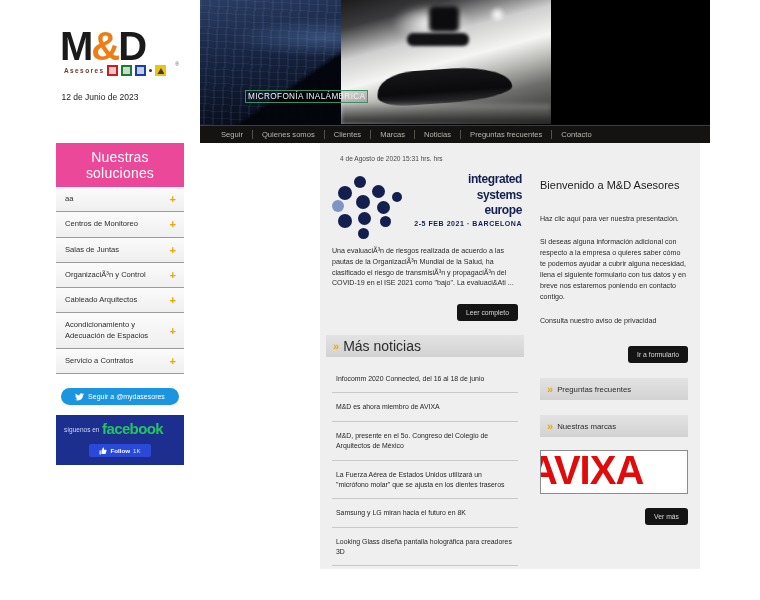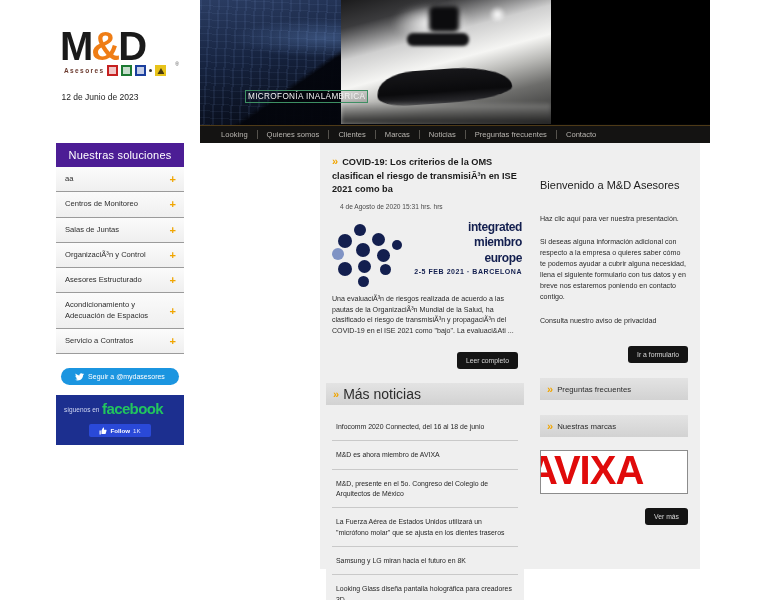--- a/index.html
+++ b/index.html
@@ -68,21 +68,21 @@
          background:#141312; border-top:1px solid #4e3a17; display:flex; align-items:center;
          padding-left:12px; }
   .nav-item { font-size:7.6px; color:#b8b5b0; padding:0 9px; white-space:nowrap; cursor:pointer; }
   .nav-sep { width:1px; height:9px; background:#55524d; }
 
   
   #content { position:absolute; left:320px; top:143px; width:380px; height:426px; background:#efefef; }
   #left-col { position:absolute; left:56px; top:143px; width:128px; }
 
   
-  #solutions-head { background:#4c1d95; color:#ffffff; font-size:11px; text-align:center;
+  #solutions-head { background:#ec4899; color:#ffffff; font-size:14px; text-align:center;
                     padding:6px 0; letter-spacing:.2px; }
   .sol-item { background:linear-gradient(180deg,#fbfbfb,#efefef); border-bottom:1px solid #9b9b9b;
               font-size:7.6px; color:#2d2d2d; padding:7px 18px 7px 9px; position:relative;
               min-height:24px; display:flex; align-items:center; cursor:pointer; line-height:1.35; }
   .sol-item .plus { position:absolute; right:8px; top:50%; transform:translateY(-50%);
                     color:#f0a500; font-size:11px; font-weight:bold; line-height:1; }
 
   #twitter-btn { margin:14px auto 0; width:118px; height:17px; background:#1b95e0; border-radius:9px;
                  display:flex; align-items:center; justify-content:center; gap:4px; cursor:pointer; }
   #twitter-btn .tw-label { font-size:7px; color:#fff; }
@@ -178,21 +178,21 @@
         <div class="bp-dark2"></div>
         <div class="bp-light"></div>
         <div class="bp-mic"></div>
         <div class="bp-sheen"></div>
       </div>
       <div id="banner-right"></div>
       <div id="banner-caption">MICROFONÍA INALÁMBRICA</div>
     </div>
 
     <div id="nav">
-      <span class="nav-item">Looking</span>
+      <span class="nav-item">Seguir</span>
       <span class="nav-sep"></span>
       <span class="nav-item">Quienes somos</span>
       <span class="nav-sep"></span>
       <span class="nav-item">Clientes</span>
       <span class="nav-sep"></span>
       <span class="nav-item">Marcas</span>
       <span class="nav-sep"></span>
       <span class="nav-item">Noticias</span>
       <span class="nav-sep"></span>
       <span class="nav-item">Preguntas frecuentes</span>
@@ -216,21 +216,21 @@
     </div>
     <div class="sol-item">
       <span>Salas de Juntas</span>
       <span class="plus">+</span>
     </div>
     <div class="sol-item">
       <span>OrganizaciÃ³n y Control</span>
       <span class="plus">+</span>
     </div>
     <div class="sol-item">
-      <span>Asesores Estructurado</span>
+      <span>Cableado Arquitectos</span>
       <span class="plus">+</span>
     </div>
     <div class="sol-item">
       <span>Acondicionamiento y Adecuación de Espacios</span>
       <span class="plus">+</span>
     </div>
     <div class="sol-item">
       <span>Servicio a Contratos</span>
       <span class="plus">+</span>
     </div>
@@ -250,42 +250,39 @@
           <path fill="#ffffff" d="M1 7h2.5v8H1zM5 7.2l3-5.6c.5-.9 2-.6 2 .6v3.3h3.6c1 0 1.7.9 1.4 1.8l-1.6 5.6c-.2.7-.8 1.1-1.5 1.1H5z"></path>
         </svg>
         <span class="fb-lbl">Follow</span>
         <span class="fb-count">1K</span>
       </div>
     </div>
   </div>
 
   <div id="mid-col">
 
-    <div id="news-title">
-      <span class="arrow-dbl">»</span><span>COVID-19: Los criterios de la OMS clasifican el riesgo de transmisiÃ³n en ISE 2021 como ba</span>
-    </div>
     <div id="news-date">4 de Agosto de 2020 15:31 hrs. hrs</div>
 
     <div id="ise-logo">
       <div id="ise-dots">
         <span style="left:22px;top:0;width:12px;height:12px;"></span>
         <span style="left:40px;top:9px;width:13px;height:13px;"></span>
         <span style="left:6px;top:10px;width:14px;height:14px;"></span>
         <span style="left:24px;top:19px;width:14px;height:14px;"></span>
         <span style="left:45px;top:25px;width:13px;height:13px;"></span>
         <span style="left:0;top:24px;width:12px;height:12px;background:#7f93c4;"></span>
         <span style="left:26px;top:36px;width:13px;height:13px;"></span>
         <span style="left:48px;top:40px;width:11px;height:11px;"></span>
         <span style="left:6px;top:38px;width:14px;height:14px;"></span>
         <span style="left:26px;top:52px;width:11px;height:11px;"></span>
         <span style="left:60px;top:16px;width:10px;height:10px;"></span>
       </div>
       <div id="ise-text">
         <span class="l">integrated</span>
-        <span class="l">miembro</span>
+        <span class="l">systems</span>
         <span class="l">europe</span>
       </div>
       <div id="ise-date">2-5 FEB 2021 · BARCELONA</div>
     </div>
 
     <div id="news-body">Una evaluaciÃ³n de riesgos realizada de acuerdo a las pautas de la OrganizaciÃ³n Mundial de la Salud, ha clasificado el riesgo de transmisiÃ³n y propagaciÃ³n del COVID-19 en el ISE 2021 como "bajo". La evaluaci&amp;Ati ...</div>
     <div id="btn-row-1">
       <span class="dark-btn">Leer completo</span>
     </div>
 

